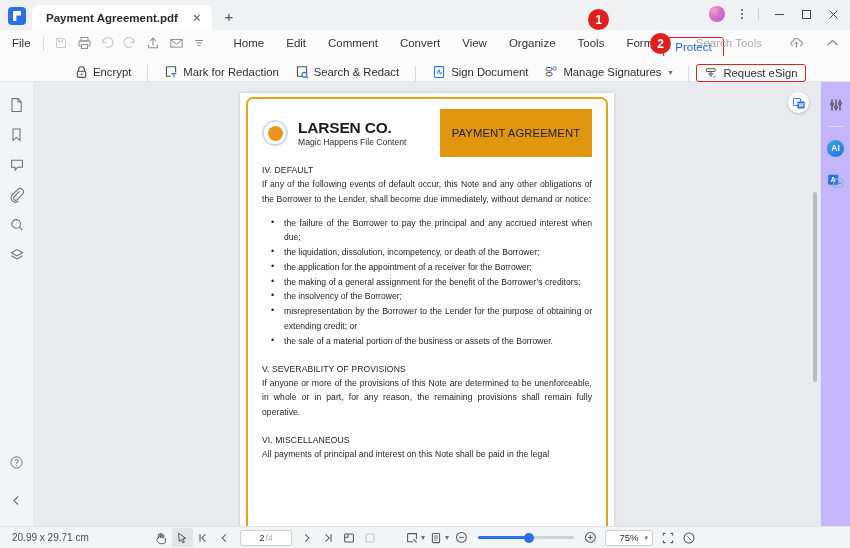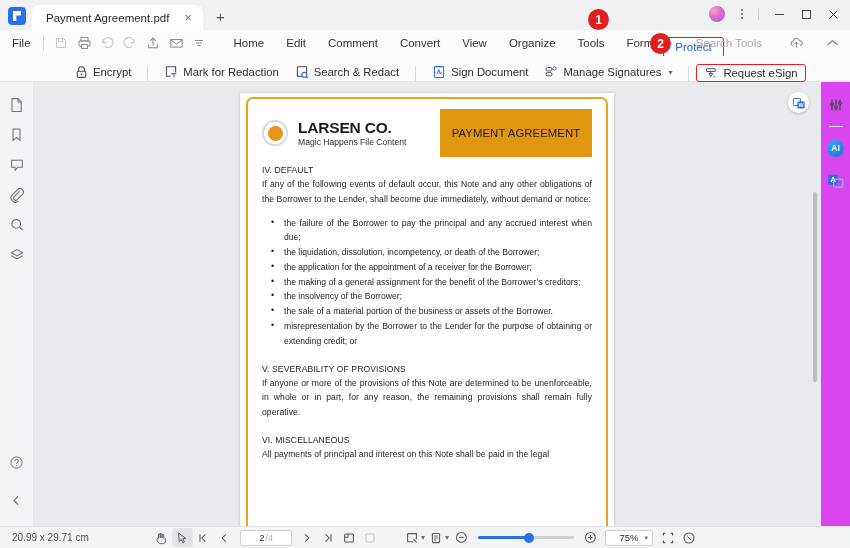--- a/index.html
+++ b/index.html
@@ -42,20 +42,21 @@
   .tab {
     height: 25px;
     background: #ffffff;
     border-radius: 7px 7px 0 0;
     display: flex; align-items: center;
     padding: 0 8px 0 14px;
     font-size: 11.5px; color: #2a2a2a;
     max-width: 200px;
     position: relative;
     flex: none;
+    font-weight: bold;
   }
   .tab-label { white-space: nowrap; }
   .tab-close {
     margin-left: 12px;
     width: 14px; height: 14px;
     display: flex; align-items: center; justify-content: center;
     font-size: 13px; color: #7a7a7a;
     line-height: 1;
   }
   .newtab {
@@ -325,21 +326,21 @@
     right: 3px; top: 110px;
     width: 4px; height: 190px;
     background: #b9bcc1;
     border-radius: 2px;
     z-index: 15;
   }
 
   
   .rrail {
     width: 30px;
-    background: #d946ef;
+    background: #c4b5fd;
     border-left: 1px solid #e4e5e8;
     display: flex; flex-direction: column; align-items: center;
     padding-top: 11px;
     flex: none;
   }
   .rrail-ic {
     width: 24px; height: 24px;
     display: flex; align-items: center; justify-content: center;
     margin-bottom: 9px;
   }
@@ -676,22 +677,22 @@
           </div>
 
           <div class="sec-h">IV. DEFAULT</div>
           <div class="sec-p">If any of the following events of default occur, this Note and any other obligations of the Borrower to the Lender, shall become due immediately, without demand or notice:</div>
           <ul class="bl">
             <li>the failure of the Borrower to pay the principal and any accrued interest when due;</li>
             <li>the liquidation, dissolution, incompetency, or death of the Borrower;</li>
             <li>the application for the appointment of a receiver for the Borrower;</li>
             <li>the making of a general assignment for the benefit of the Borrower’s creditors;</li>
             <li>the insolvency of the Borrower;</li>
+            <li>misrepresentation by the Borrower to the Lender for the purpose of obtaining or extending credit; or</li>
             <li>the sale of a material portion of the business or assets of the Borrower.</li>
-            <li>misrepresentation by the Borrower to the Lender for the purpose of obtaining or extending credit; or</li>
           </ul>
 
           <div class="spacer-sm"></div>
 
           <div class="sec-h">V. SEVERABILITY OF PROVISIONS</div>
           <div class="sec-p">If anyone or more of the provisions of this Note are determined to be unenforceable, in whole or in part, for any reason, the remaining provisions shall remain fully operative.</div>
 
           <div class="spacer-sm"></div>
 
           <div class="sec-h">VI. MISCELLANEOUS</div>

